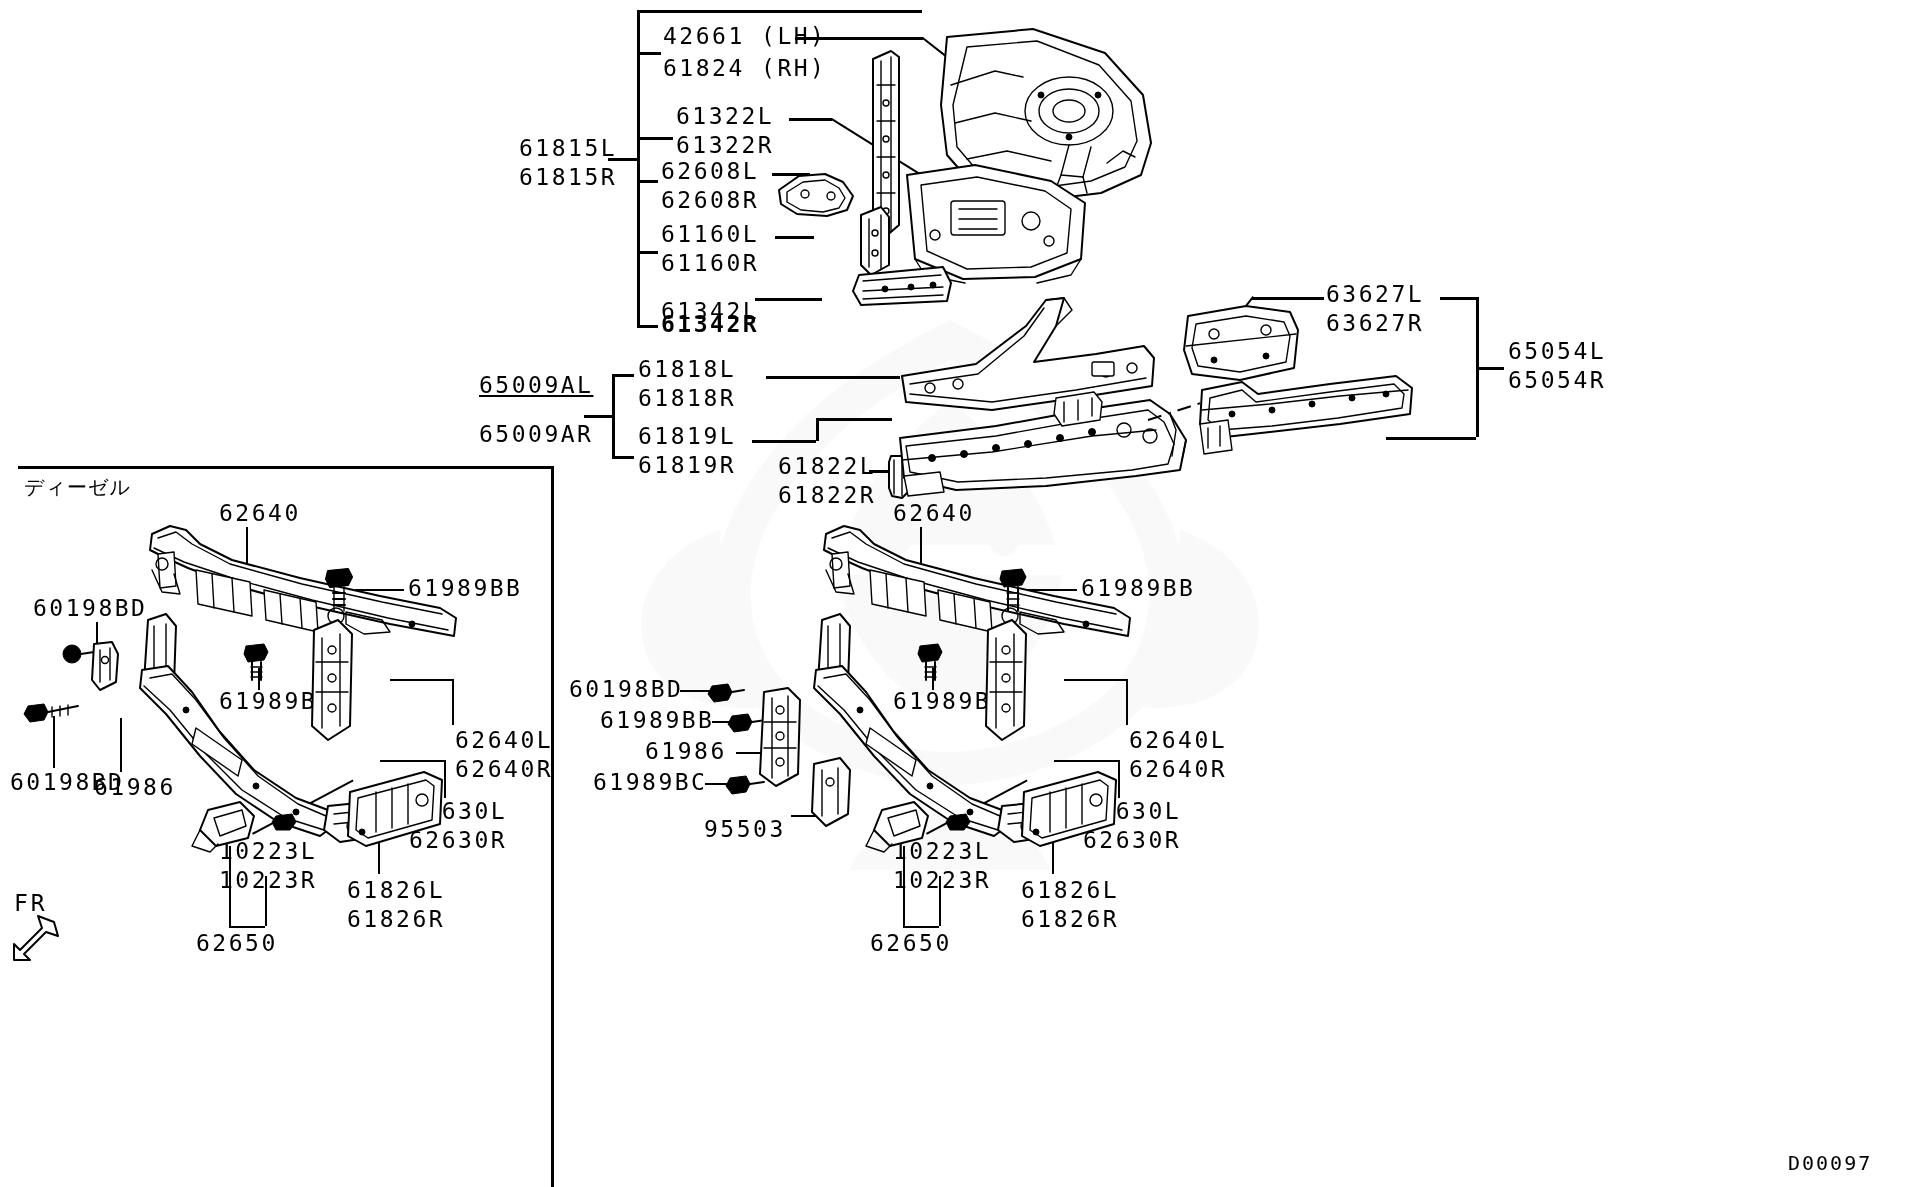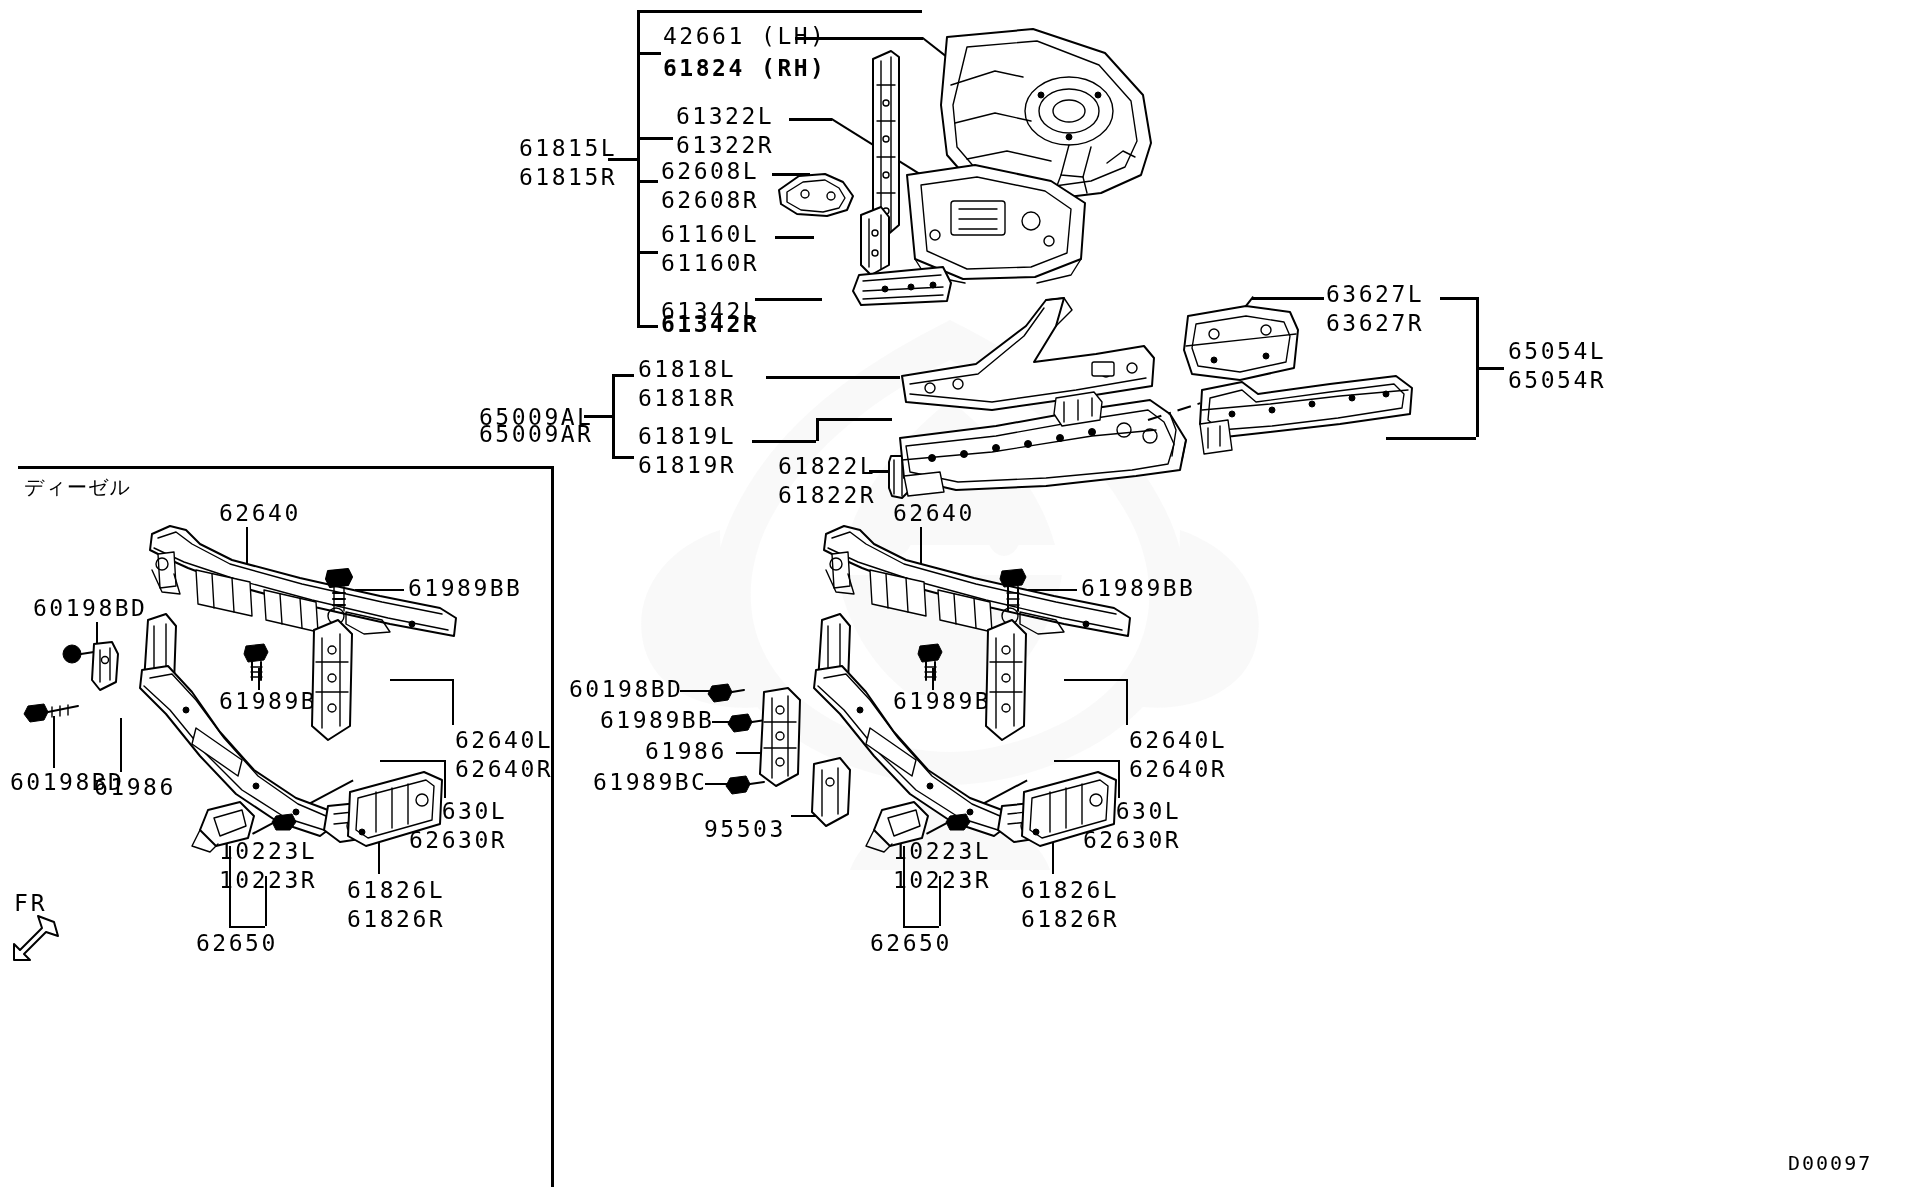--- a/index.html
+++ b/index.html
@@ -60,21 +60,21 @@
 
   <div class="v" style="left:637px;top:10px;height:316px;"></div>
   <div class="h" style="left:637px;top:10px;width:285px;"></div>
 
   <div class="h" style="left:608px;top:158px;width:31px;"></div>
   <div class="lbl" style="left:519px;top:137px;">61815L</div>
   <div class="lbl" style="left:519px;top:166px;">61815R</div>
 
   <div class="h" style="left:637px;top:52px;width:24px;"></div>
   <div class="lbl" style="left:663px;top:25px;">42661 (LH)</div>
-  <div class="lbl" style="left:663px;top:57px;font-weight:bold;">61824 (RH)</div>
+  <div class="lbl" style="left:663px;top:57px;">61824 (RH)</div>
   <div class="h" style="left:795px;top:37px;width:128px;"></div>
   <div class="diag" style="left:923px;top:37px;width:48px;transform:rotate(38deg);"></div>
 
   <div class="h" style="left:637px;top:137px;width:36px;"></div>
   <div class="lbl" style="left:676px;top:105px;">61322L</div>
   <div class="lbl" style="left:676px;top:134px;">61322R</div>
   <div class="h" style="left:789px;top:118px;width:43px;"></div>
   <div class="diag" style="left:832px;top:118px;width:110px;transform:rotate(32deg);"></div>
 
   <div class="h" style="left:637px;top:180px;width:21px;"></div>
@@ -145,21 +145,21 @@
     <svg width="90" height="58" viewBox="0 0 90 58">
       <path class="wh" d="M4 20 L24 6 L50 4 L68 12 L78 26 L72 40 L52 46 L22 44 L6 34 Z"></path>
       <path class="ln1" d="M12 22 L28 12 L50 10 L64 18 L70 28 L64 38 L48 42 L26 40 L12 32 Z"></path>
       <circle class="ln1" cx="30" cy="24" r="4"></circle>
         <circle class="ln1" cx="56" cy="26" r="4"></circle>
     </svg>
   </div>
 
   <div class="h" style="left:584px;top:415px;width:28px;"></div>
   <div class="v" style="left:612px;top:374px;height:82px;"></div>
-  <div class="lbl" style="left:479px;top:406px;">65009AL</div>
+  <div class="lbl" style="left:479px;top:374px;text-decoration:underline;">65009AL</div>
   <div class="lbl" style="left:479px;top:423px;">65009AR</div>
 
   <div class="h" style="left:612px;top:374px;width:22px;"></div>
   <div class="lbl" style="left:638px;top:358px;">61818L</div>
   <div class="lbl" style="left:638px;top:387px;">61818R</div>
   <div class="h" style="left:766px;top:376px;width:134px;"></div>
 
   <div class="h" style="left:612px;top:456px;width:22px;"></div>
   <div class="lbl" style="left:638px;top:425px;">61819L</div>
   <div class="lbl" style="left:638px;top:454px;">61819R</div>

